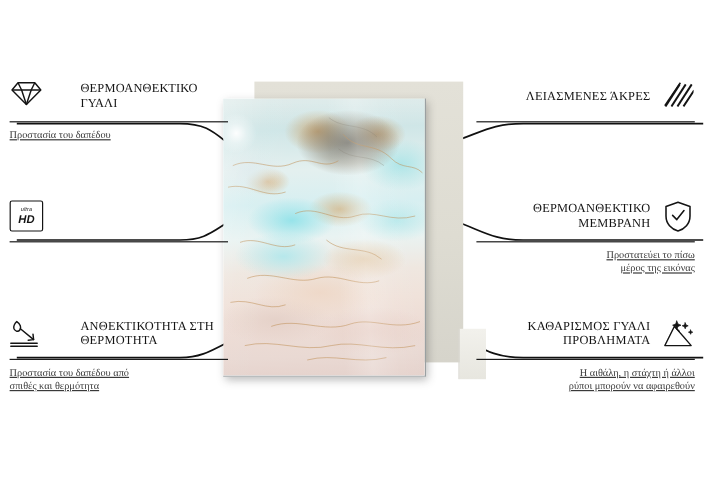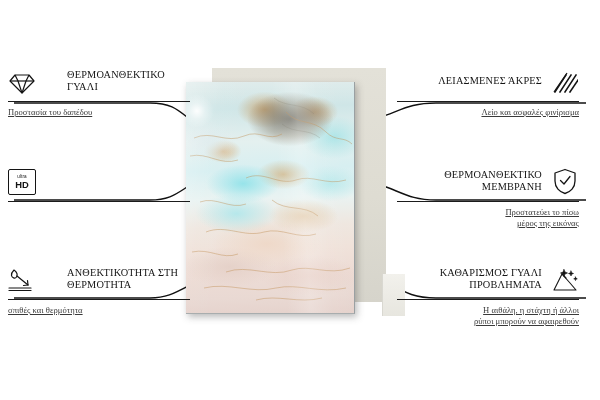--- a/index.html
+++ b/index.html
@@ -141,22 +141,23 @@
     color: #141414;
     font-family: "Liberation Serif", "DejaVu Serif", serif;
     flex: 1;
     padding-left: 22px;
   }
   .feat-icon {
     width: 28px;
     height: 28px;
     flex: 0 0 28px;
     display: flex;
-    align-items: flex-end;
+    align-items: flex-start;
     justify-content: center;
+    font-style: italic;
   }
   .feat-rule {
     height: 0;
     border-top: 1.1px solid #1b1b1b;
     margin-top: 5px;
     margin-bottom: 5px;
     width: 100%;
   }
   .feat-desc {
     font-size: 8.6px;
@@ -279,44 +280,41 @@
             <path d="M20 18 L15.5 18.5 M20 18 L19.5 13.5"></path>
             <path d="M1 21 H23"></path>
             <path d="M1 23.5 H23"></path>
           </g>
         </svg>
       </span>
       <span class="feat-title">ΑΝΘΕΚΤΙΚΟΤΗΤΑ ΣΤΗ ΘΕΡΜΟΤΗΤΑ</span>
     </div>
     <div class="feat-rule"></div>
     <div class="feat-desc">
+      <div>Προστασία του δαπέδου από</div>
       <div>σπιθές και θερμότητα</div>
     </div>
   </div>
 
   <div class="feature right" style="top:66px">
     <div class="feat-head">
       <span class="feat-icon">
         <svg width="26" height="24" viewBox="0 0 26 24">
           <g stroke="#141414" stroke-width="1.6" stroke-linecap="square">
             <path d="M3 21 L14 4"></path>
             <path d="M8 21 L19 4"></path>
             <path d="M13 21 L24 4"></path>
             <path d="M18 21 L26 9"></path>
           </g>
           <path d="M2 21 L15 2" stroke="#141414" stroke-width="1.3" fill="none"></path>
         </svg>
       </span>
       <span class="feat-title">ΛΕΙΑΣΜΕΝΕΣ ΆΚΡΕΣ</span>
     </div>
     <div class="feat-rule"></div>
-    <div class="feat-desc">
-      <div>Λείο και ασφαλές φινίρισμα</div>
-      <div></div>
-    </div>
   </div>
 
   <div class="feature right" style="top:166px">
     <div class="feat-head">
       <span class="feat-icon">
         <svg width="24" height="27" viewBox="0 0 24 27">
           <g fill="none" stroke="#141414" stroke-width="1.3" stroke-linejoin="round" stroke-linecap="round">
             <path d="M12 1.5 L22 5 V13 C22 19.5 17.5 24 12 25.5 C6.5 24 2 19.5 2 13 V5 Z"></path>
             <path d="M7.5 12.5 L11 16 L17 8.5"></path>
           </g>

